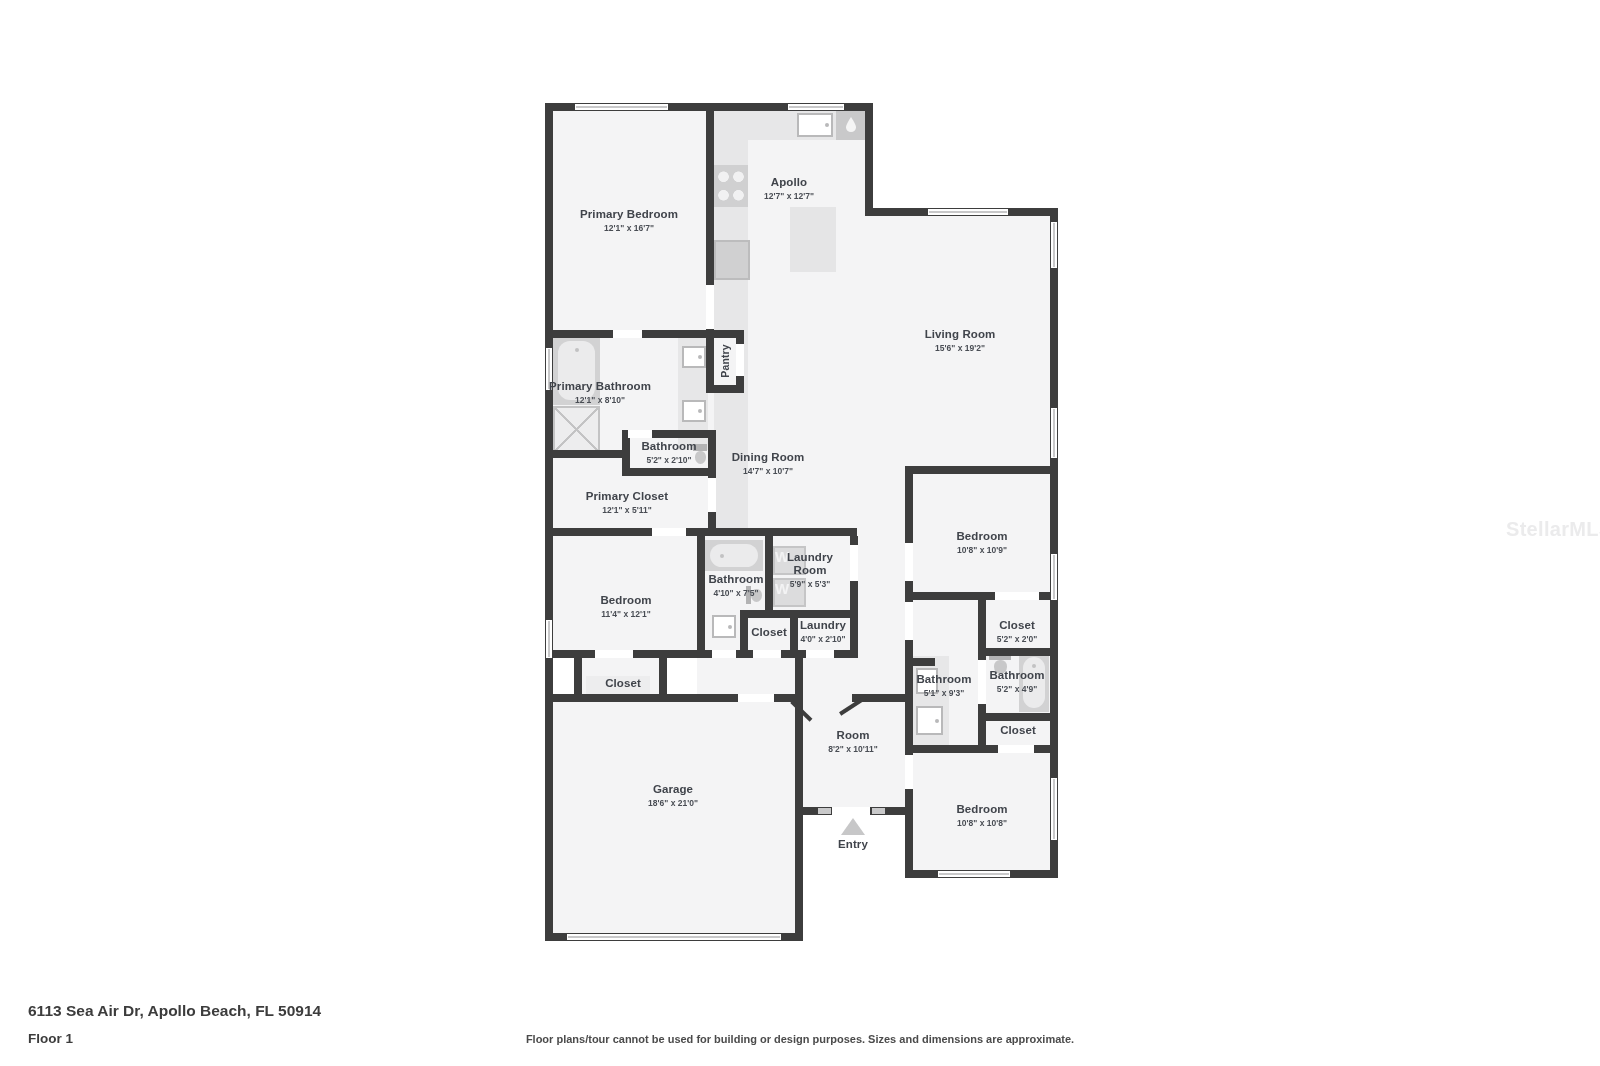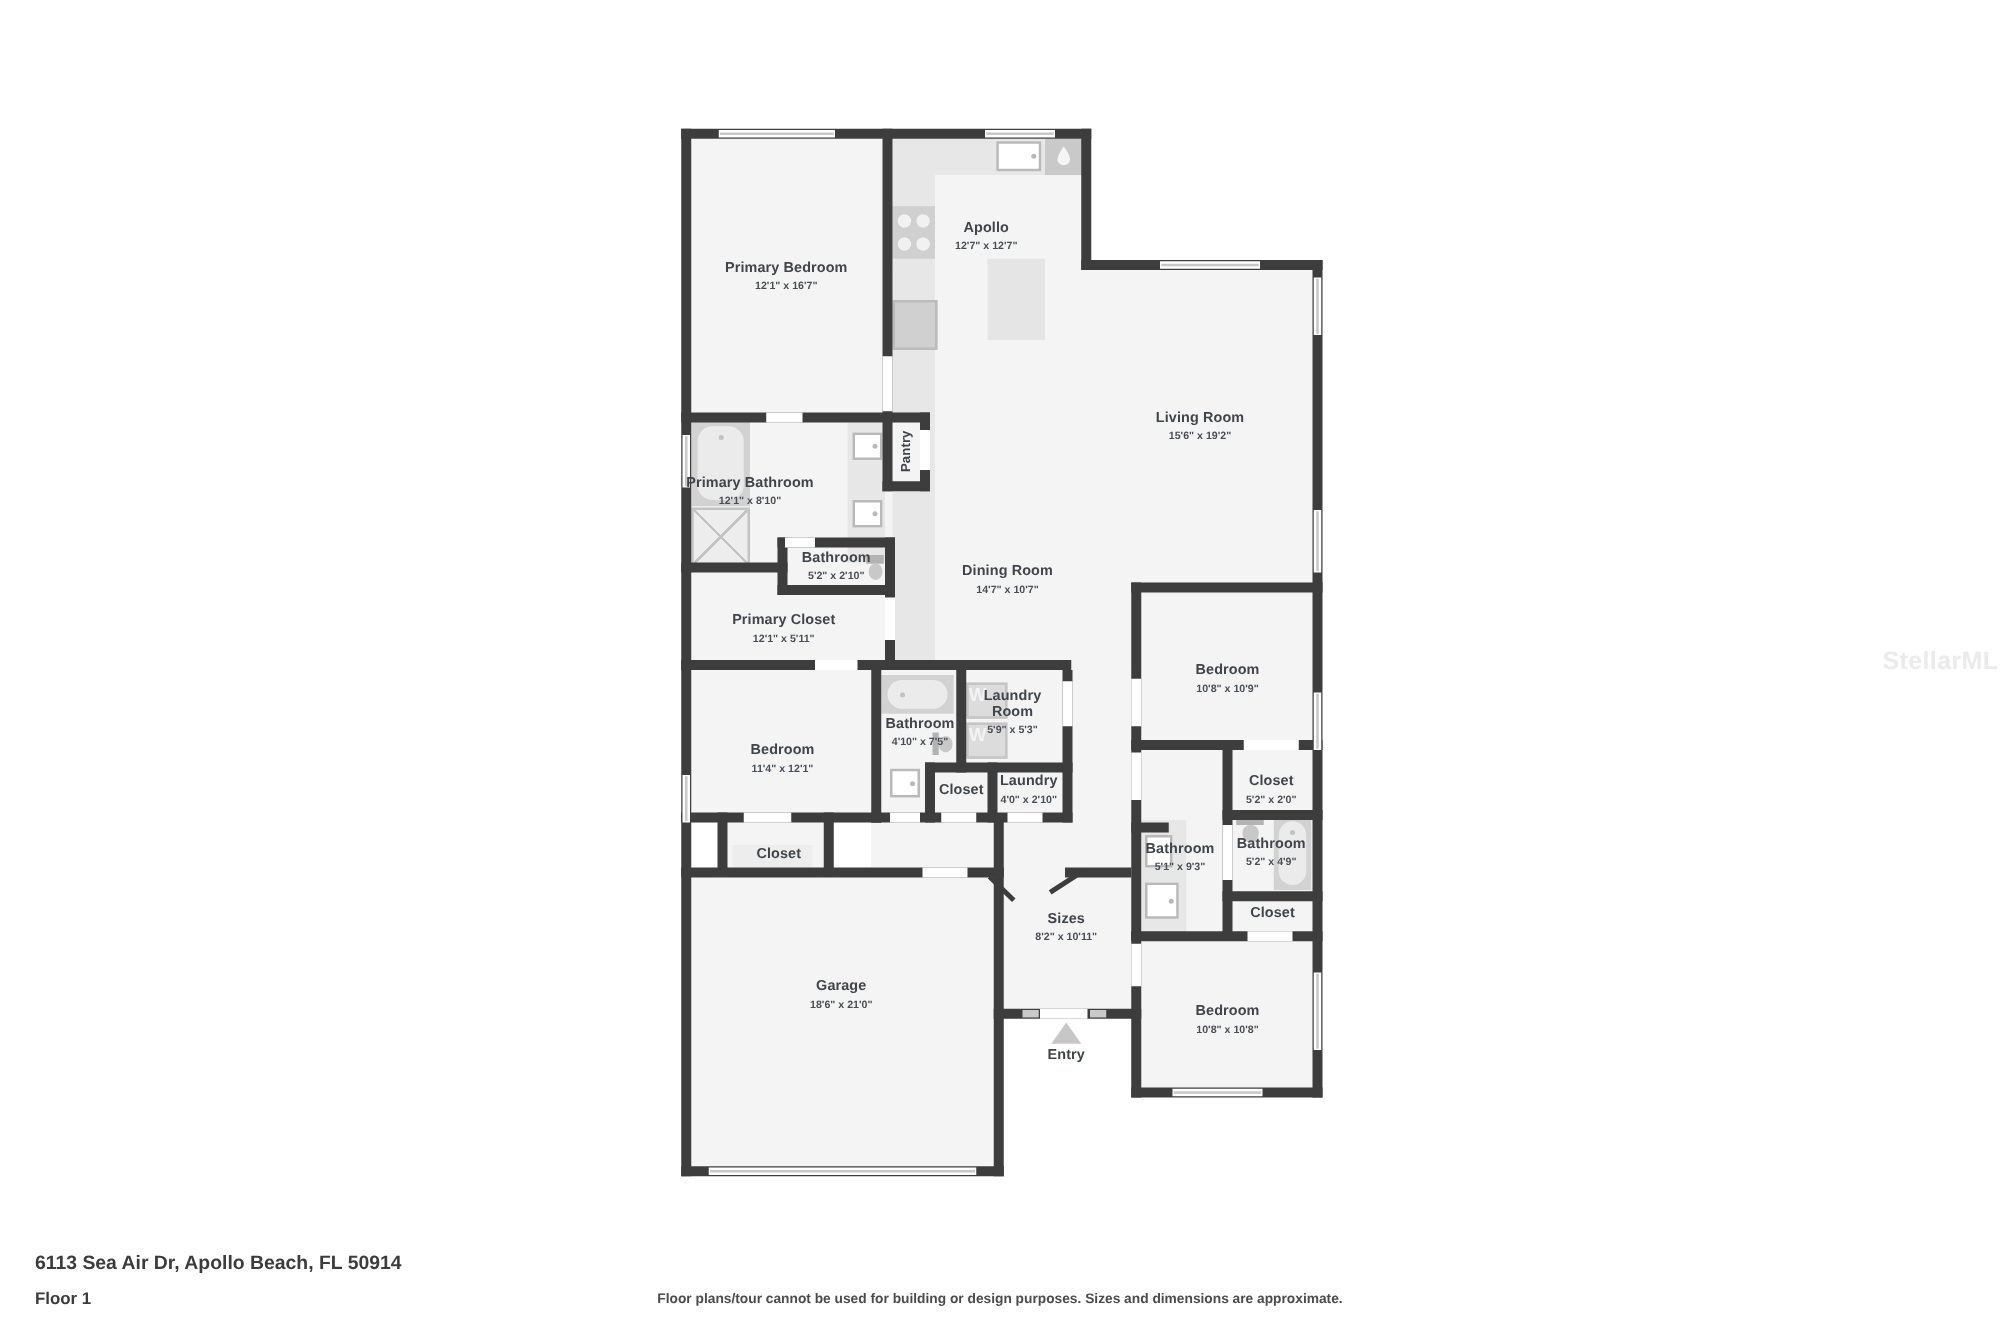--- a/index.html
+++ b/index.html
@@ -208,21 +208,21 @@
     <div class="nm">Pantry</div>
   </div>
   <div class="lbl" style="left:669px;top:453px">
     <div class="nm">Bathroom</div>
     <div class="dm">5'2" x 2'10"</div>
   </div>
   <div class="lbl" style="left:627px;top:503px">
     <div class="nm">Primary Closet</div>
     <div class="dm">12'1" x 5'11"</div>
   </div>
-  <div class="lbl" style="left:806px;top:464px">
+  <div class="lbl" style="left:768px;top:464px">
     <div class="nm">Dining Room</div>
     <div class="dm">14'7" x 10'7"</div>
   </div>
   <div class="lbl" style="left:626px;top:607px">
     <div class="nm">Bedroom</div>
     <div class="dm">11'4" x 12'1"</div>
   </div>
   <div class="lbl" style="left:623px;top:684px">
     <div class="nm">Closet</div>
   </div>
@@ -258,21 +258,21 @@
     <div class="dm">5'2" x 4'9"</div>
   </div>
   <div class="lbl" style="left:1018px;top:731px">
     <div class="nm">Closet</div>
   </div>
   <div class="lbl" style="left:982px;top:816px">
     <div class="nm">Bedroom</div>
     <div class="dm">10'8" x 10'8"</div>
   </div>
   <div class="lbl" style="left:853px;top:742px">
-    <div class="nm">Sizes</div>
+    <div class="nm">Room</div>
     <div class="dm">8'2" x 10'11"</div>
   </div>
   <div class="lbl" style="left:673px;top:796px">
     <div class="nm">Garage</div>
     <div class="dm">18'6" x 21'0"</div>
   </div>
   <div class="lbl" style="left:853px;top:845px">
     <div class="nm">Entry</div>
   </div>
 </div>

